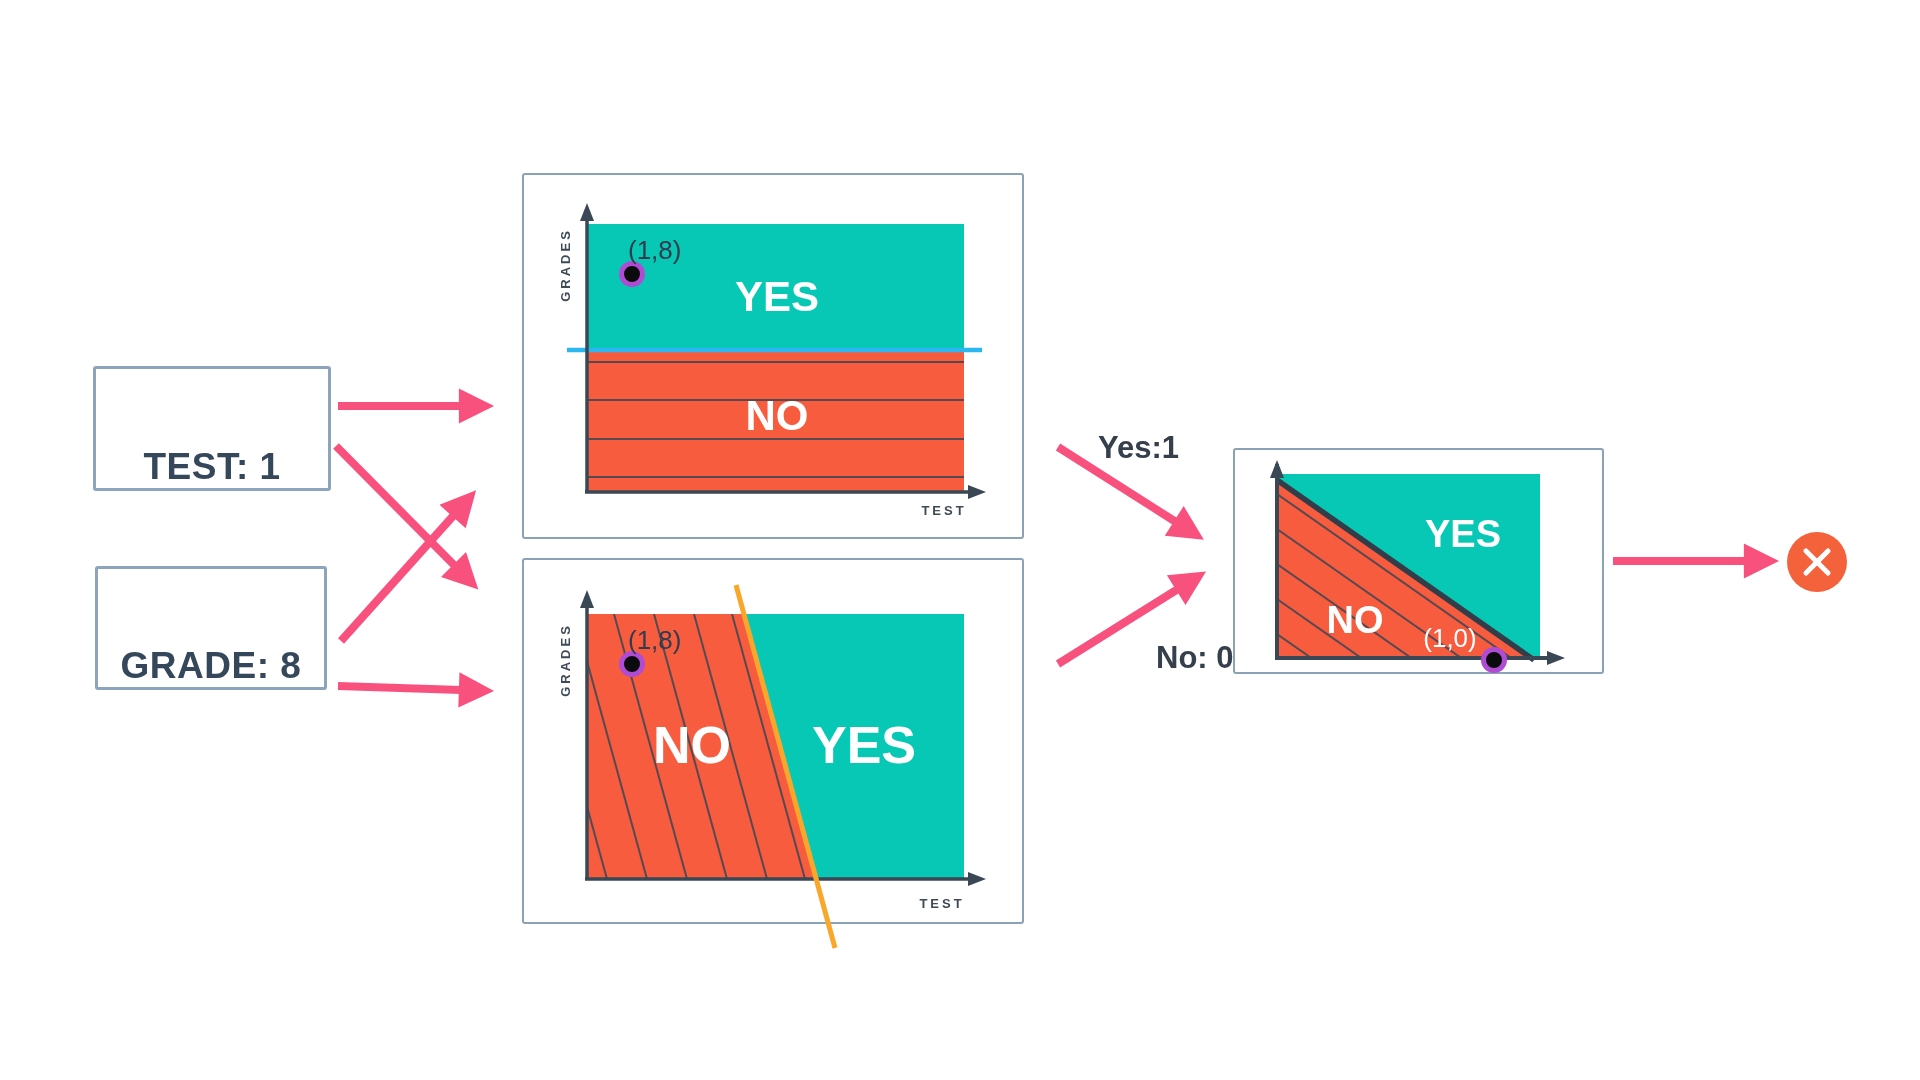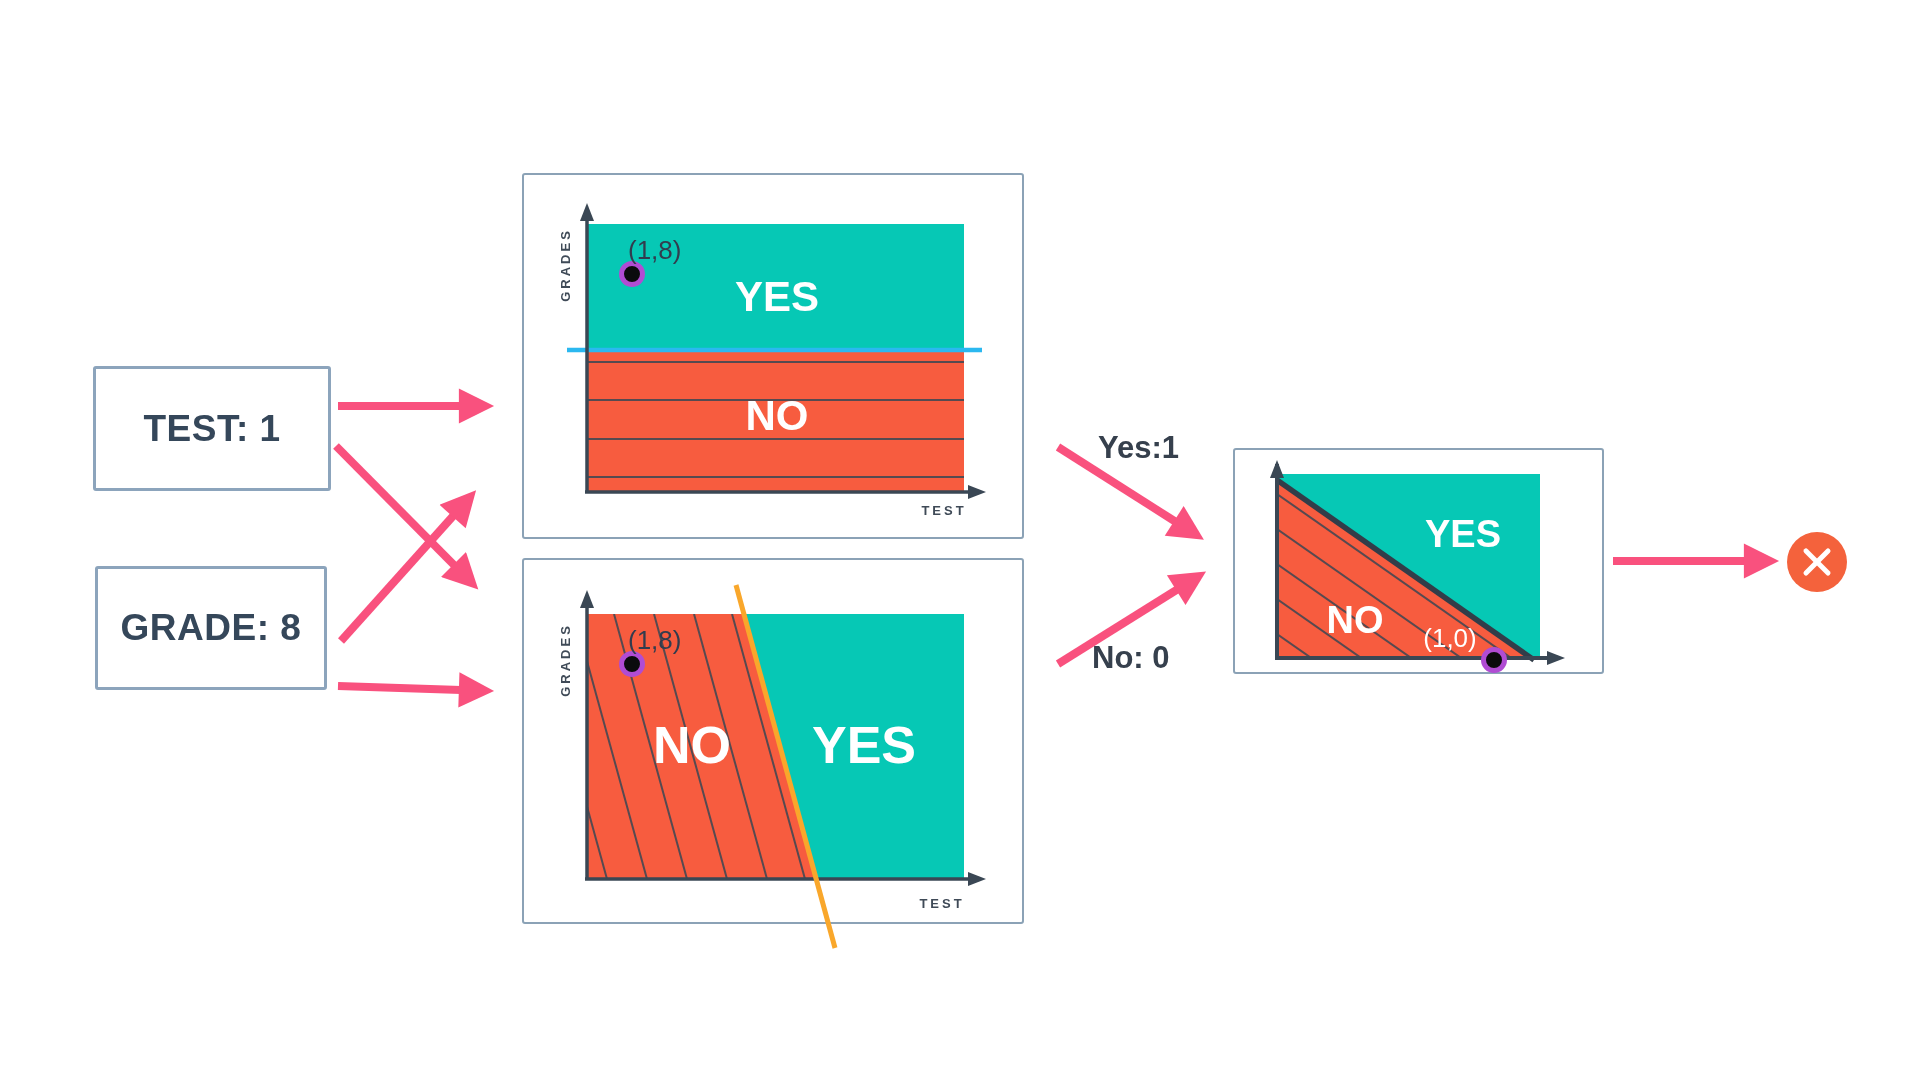--- a/index.html
+++ b/index.html
@@ -2,37 +2,37 @@
 <html><head>
 <meta charset="utf-8">
 <style>
   html,body{margin:0;padding:0;background:#ffffff;}
   .stage{
     position:relative;width:1920px;height:1080px;background:#ffffff;overflow:hidden;
     font-family:"Liberation Sans", sans-serif;
   }
   .input-box{
     position:absolute;background:#ffffff;border:3px solid #8ca4bc;border-radius:3px;
-    display:flex;align-items:center;justify-content:center;
+    display:flex;align-items:flex-end;justify-content:center;
     color:#35475a;font-size:37px;font-weight:600;letter-spacing:.5px;
   }
   .box-test{left:93px;top:366px;width:232px;height:119px;}
   .box-grade{left:95px;top:566px;width:226px;height:118px;}
   .card{
     position:absolute;background:#ffffff;border:2px solid #8ba2b6;border-radius:3px;
   }
   .card-top{left:522px;top:173px;width:498px;height:362px;}
   .card-bottom{left:522px;top:558px;width:498px;height:362px;}
   .card-out{left:1233px;top:448px;width:367px;height:222px;}
   .card svg{display:block;width:100%;height:100%;overflow:visible;}
   .edge-label{
     position:absolute;color:#36404d;font-size:31px;font-weight:700;
   }
   .label-yes{left:1098px;top:430px;}
-  .label-no{left:1092px;top:640px;}
+  .label-no{left:1156px;top:640px;}
   .overlay{
     position:absolute;left:0;top:0;width:1920px;height:1080px;pointer-events:none;
   }
   .x-badge{
     position:absolute;left:1787px;top:532px;width:60px;height:60px;border-radius:50%;
     background:#f4623c;display:flex;align-items:center;justify-content:center;
   }
   text{font-family:"Liberation Sans", sans-serif;}
   .region-word{fill:#ffffff;font-weight:700;}
   .axis-word{fill:#3f4a57;font-size:13px;font-weight:600;letter-spacing:3px;}

